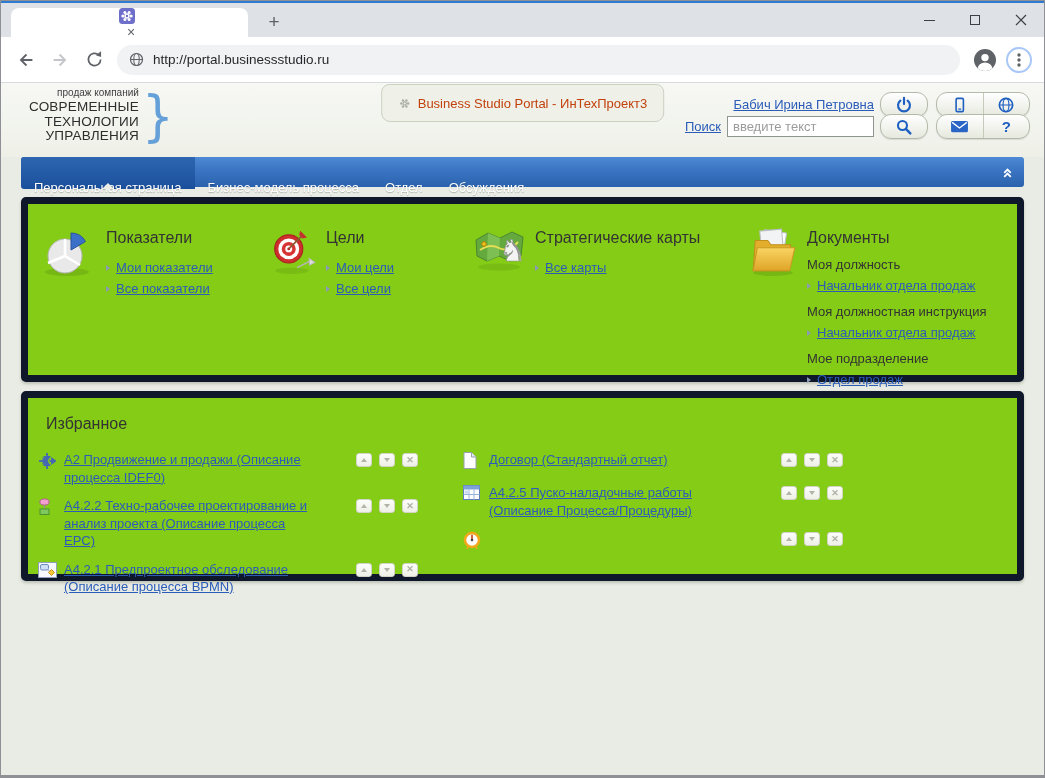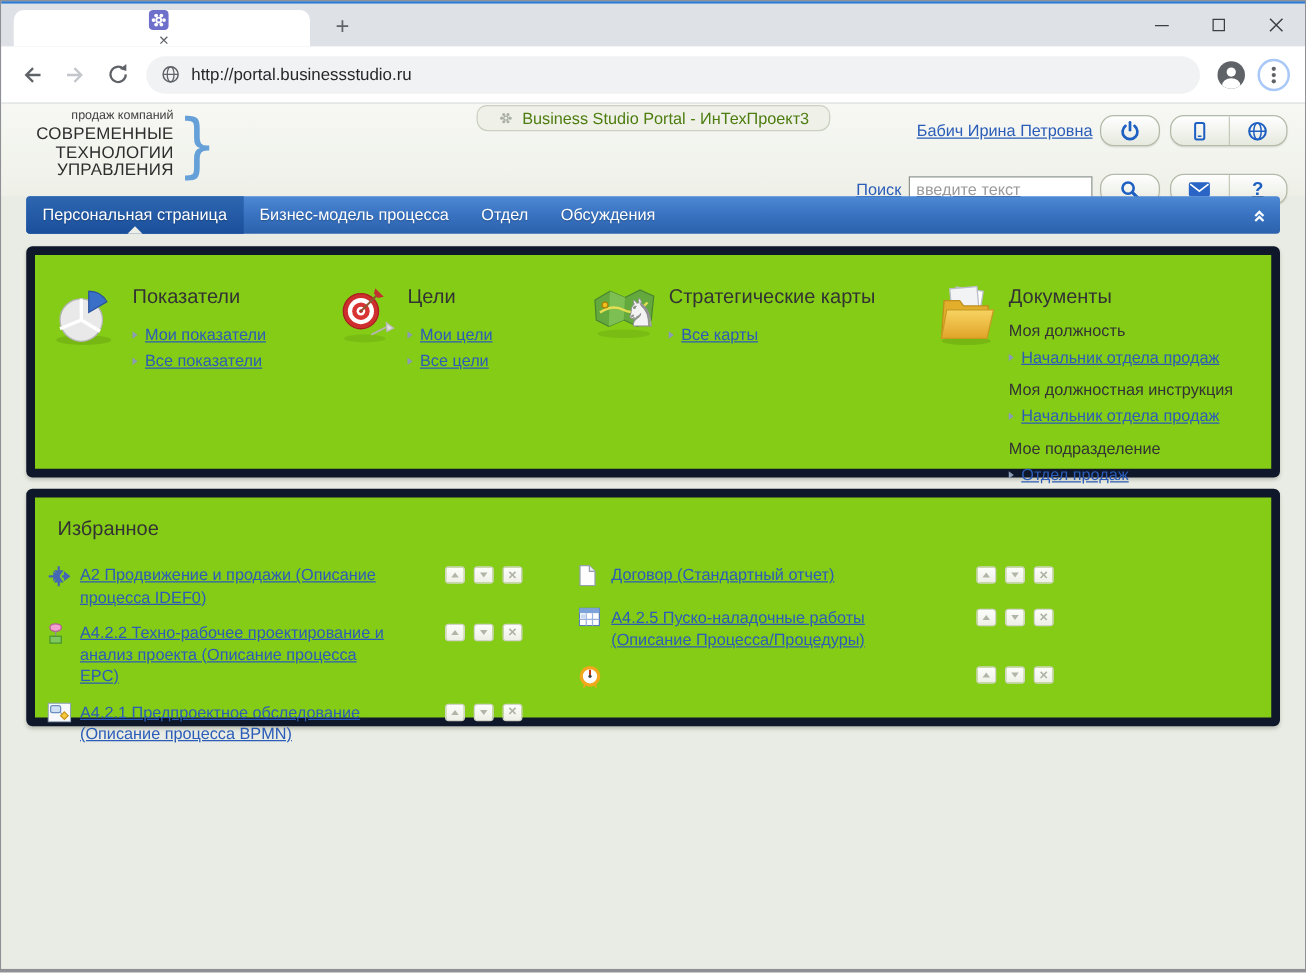--- a/index.html
+++ b/index.html
@@ -37,45 +37,45 @@
 
   
   .site { flex:1; background:#e9ece4; display:flex; flex-direction:column; overflow:hidden; }
   .site-header { position:relative; height:74px; background:linear-gradient(#f7f8f4,#eef0e8); flex-shrink:0; }
   .logo-block { position:absolute; left:28px; top:4px; display:flex; align-items:flex-start; }
   .logo-text { text-align:right; }
   .logo-tagline { font-size:10px; color:#3f3f3f; margin-bottom:2px; }
   .logo-line { font-size:13.5px; color:#2d2d2d; line-height:14.5px; letter-spacing:.2px; }
   .logo-brace { font-family:"DejaVu Sans", sans-serif; font-size:50px; line-height:58px;
                 color:#66a0d8; margin-left:3px; transform:scaleY(1.12); display:block; }
-  .portal-tab { position:absolute; left:50%; top:1px; transform:translateX(-50%); height:21px;
+  .portal-tab { position:absolute; left:50%; top:1px; transform:translateX(-50%); height:38px;
                 padding:0 16px; display:flex; align-items:center; gap:7px; background:#eff1e9;
-                border:1px solid #cbd0c1; border-radius:8px 8px 9px 9px; color:#4d7c0f; font-size:13px; }
+                border:1px solid #cbd0c1; border-radius:8px 8px 9px 9px; color:#c2410c; font-size:13px; }
   .hdr-row { position:absolute; display:flex; align-items:center; }
   .hdr-row1 { right:14px; top:9px; }
-  .hdr-row2 { right:14px; top:56px;text-decoration:underline; }
+  .hdr-row2 { right:14px; top:31px; }
   a.plink { color:#2a5cb8; text-decoration:underline; font-size:13px; cursor:pointer; }
   .hdr-btn { width:48px; height:25px; border-radius:11px; border:1px solid #b4baa9;
              background:linear-gradient(#ffffff,#e6e9de); display:flex; align-items:center;
              justify-content:center; cursor:pointer; box-shadow:0 1px 1px rgba(0,0,0,.10); }
   .btn-group { display:flex; width:94px; height:25px; border-radius:11px; border:1px solid #b4baa9;
                background:linear-gradient(#ffffff,#e6e9de); overflow:hidden;
                box-shadow:0 1px 1px rgba(0,0,0,.10); }
   .btn-group .half { flex:1; display:flex; align-items:center; justify-content:center; cursor:pointer; }
   .btn-group .half + .half { border-left:1px solid #c6cabb; }
   .qmark { font-size:15px; font-weight:bold; color:#1e5fc2; }
   .search-input { width:147px; height:21px; border:1px solid #8f968f; font:13px "Liberation Sans",sans-serif;
                   padding:0 5px; color:#14532d; margin:0 6px; background:#fff; }
   .search-input::placeholder { color:#9b9b9b; }
   .sp8 { width:8px; } .sp6 { width:6px; }
 
   
   .navbar { margin:0 20px; height:30px; background:linear-gradient(#4d89d5,#3a74c2 45%,#2b62ad);
             border-radius:3px; display:flex; position:relative; flex-shrink:0; }
-  .nav-tab { padding:0 13px; line-height:30px; font-size:13px; color:#fff; cursor:pointer;
+  .nav-tab { padding:16px 13px; line-height:30px; font-size:13px; color:#fff; cursor:pointer;
              position:relative; white-space:nowrap; text-shadow:0 1px 1px rgba(0,0,0,.25); }
   .nav-tab.active { background:linear-gradient(#2e66b0,#1a4f9c); border-radius:3px 0 0 3px; }
   .nav-tab.active::after { content:""; position:absolute; bottom:0; left:50%; margin-left:-6px;
              border-left:6px solid transparent; border-right:6px solid transparent;
              border-bottom:6px solid #edefe7; }
   .collapse-btn { position:absolute; right:9px; top:0; height:30px; display:flex;
                   align-items:center; cursor:pointer; }
 
   
   .content { padding:10px 20px 0; flex:1; }

